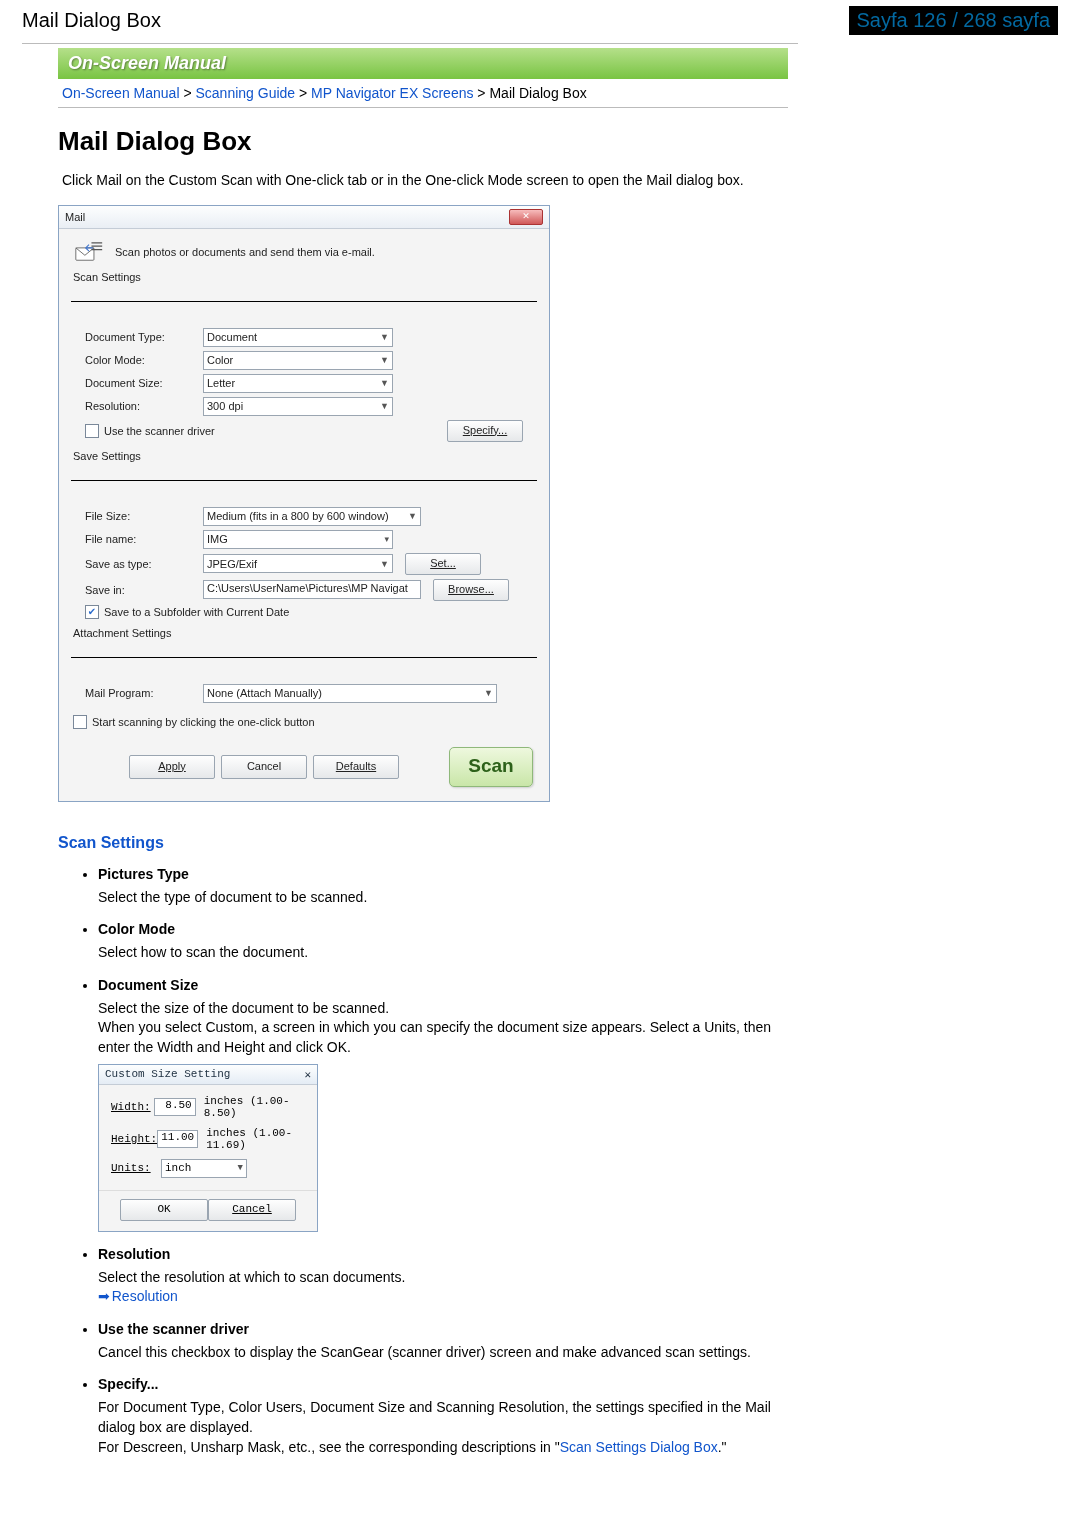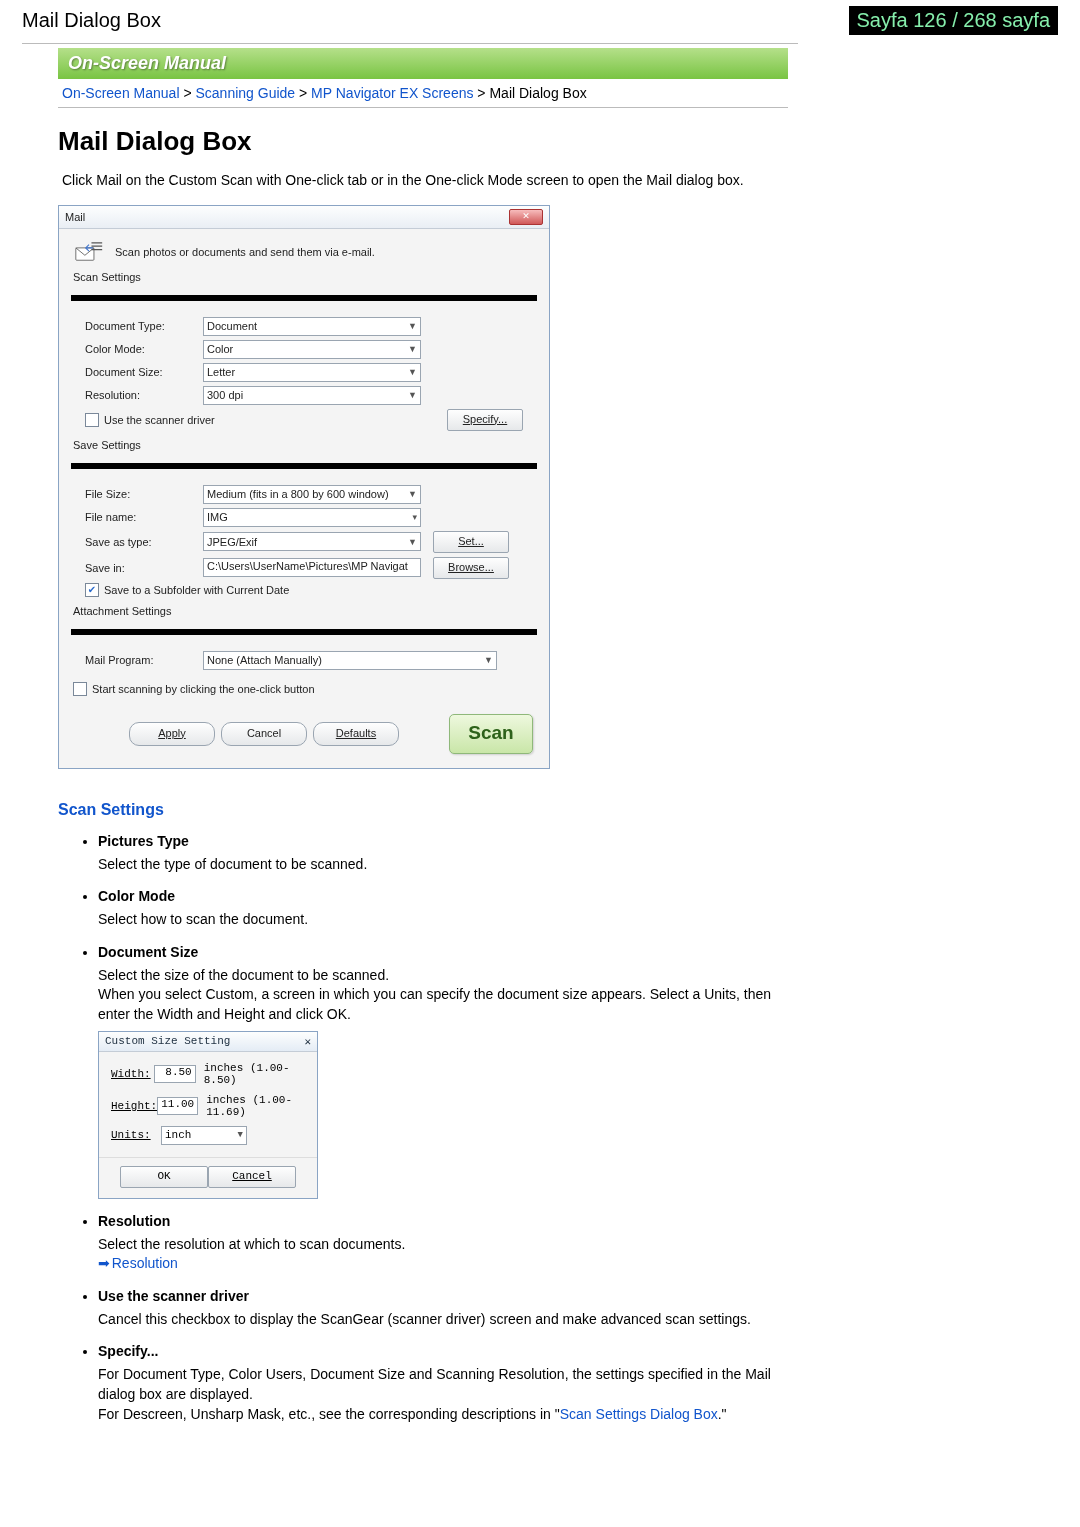--- a/index.html
+++ b/index.html
@@ -1,43 +1,43 @@
 <!DOCTYPE html>
 <html><head>
 <meta charset="utf-8">
 <style>
   body{margin:0;font-family:Arial,Helvetica,sans-serif;font-size:14px;color:#000;background:#fff}
   .page{width:1080px;margin:0 auto;padding:6px 22px 40px 22px;box-sizing:border-box}
   .header-row{display:flex;justify-content:space-between;align-items:center;margin-bottom:8px}
   .header-row span{font-size:20px}
-  .right-head{background:#000;color:#86efac;padding:3px 8px;font-size:20px}
+  .right-head{background:#000;color:#0369a1;padding:3px 8px;font-size:20px}
   .content-col{max-width:730px;padding:0 10px 0 36px;border-top:1px solid #bbb}
   .manual-band{background:linear-gradient(#b5e08a,#79c443);color:#fff;padding:5px 10px;margin-top:4px;font-size:18px;font-style:italic;font-weight:bold;text-shadow:1px 1px 2px rgba(0,0,0,.4)}
   .crumbs{padding:6px 4px 6px 4px;font-size:14px;border-bottom:1px solid #bbb}
   .crumbs a{color:#1155cc;text-decoration:none}
   h1{font-size:26px;font-weight:bold;margin:18px 0 14px 0}
   p{margin:0 0 14px 4px;line-height:1.4}
   
   .win{width:490px;border:1px solid #8aa4c4;font-family:"Segoe UI",Tahoma,sans-serif;font-size:11px;color:#222;background:#f4f4f4;margin-bottom:32px}
   .win .titlebar{background:linear-gradient(#fdfefe,#e9eef4);border-bottom:1px solid #c4ccd6;padding:3px 6px;display:flex;justify-content:space-between;align-items:center}
   .win .close{display:inline-block;width:32px;height:14px;border:1px solid #a33;background:linear-gradient(#f7bcbc,#d05858);border-radius:2px;color:#fff;text-align:center;font-size:9px;line-height:13px}
   .mail-top{display:flex;align-items:center;gap:12px;padding:12px 16px 2px 16px}
   .mail-icon{width:28px;height:22px}
-  .sec{margin:12px 12px 2px 12px;border-top:6px solid #000000;padding-top:14px}
+  .sec{margin:18px 12px 2px 12px;border-top:1px solid #000000;padding-top:24px}
   .sec-title{margin:6px 14px 0 14px;font-size:11px}
   .row{display:flex;align-items:center;padding:2px 14px}
   .lab{width:118px}
-  .sel{flex:none;width:218px;height:19px;border:1px solid #9aa5b1;background:#fff;padding:1px 3px;box-sizing:border-box;display:flex;align-items:center;justify-content:space-between}
+  .sel{flex:none;width:190px;height:19px;border:1px solid #9aa5b1;background:#fff;padding:1px 3px;box-sizing:border-box;display:flex;align-items:center;justify-content:space-between}
   .arrow{font-size:9px;color:#555}
   .txt{flex:none;width:218px;height:19px;border:1px solid #9aa5b1;background:#fff;padding:1px 3px;box-sizing:border-box}
   .rbtn{width:74px;height:20px;border:1px solid #9aa5b1;background:linear-gradient(#fefefe,#e6e8ea);border-radius:2px;text-align:center;line-height:18px;margin-left:12px}
   .chk{display:flex;align-items:center;gap:5px;padding:2px 14px}
   .box{width:12px;height:12px;border:1px solid #7a8899;background:#fff;display:flex;align-items:center;justify-content:center;font-size:10px;color:#2a6bcc}
   .action-row{display:flex;align-items:center;justify-content:flex-start;padding:16px 16px 14px 16px;gap:6px}
-  .abtn{width:84px;height:22px;border:1px solid #9aa5b1;background:linear-gradient(#fefefe,#e6e8ea);border-radius:10px;text-align:center;line-height:20px}
+  .abtn{width:84px;height:22px;border:1px solid #9aa5b1;background:linear-gradient(#fefefe,#e6e8ea);border-radius:2px;text-align:center;line-height:20px}
   .scanbtn{width:82px;height:38px;text-align:center;line-height:36px;color:#2d611a;font-weight:bold;font-size:19px;border:1px solid #8fb87a;border-radius:5px;background:linear-gradient(#eef8de,#c9e6a8);margin-left:auto;box-shadow:1px 1px 2px rgba(0,0,0,.15)}
   h2.bluehead{color:#1155cc;font-size:16px;margin:6px 0 14px 0;font-family:Verdana,Arial,sans-serif}
   ul.opts{list-style:disc;padding-left:40px;margin:0}
   ul.opts>li{margin-bottom:14px}
   ul.opts .lbl{font-weight:bold;display:block;margin-bottom:6px}
   ul.opts .desc{display:block;line-height:1.4}
   a.blue{color:#1155cc;text-decoration:none}
   .arrow-blue{color:#1155cc;margin-right:2px}
   
   .csw{width:218px;border:1px solid #8aa4c4;font-family:Liberation Mono, monospace;font-size:11px;background:#f4f4f4;margin:6px 0 14px 0}

